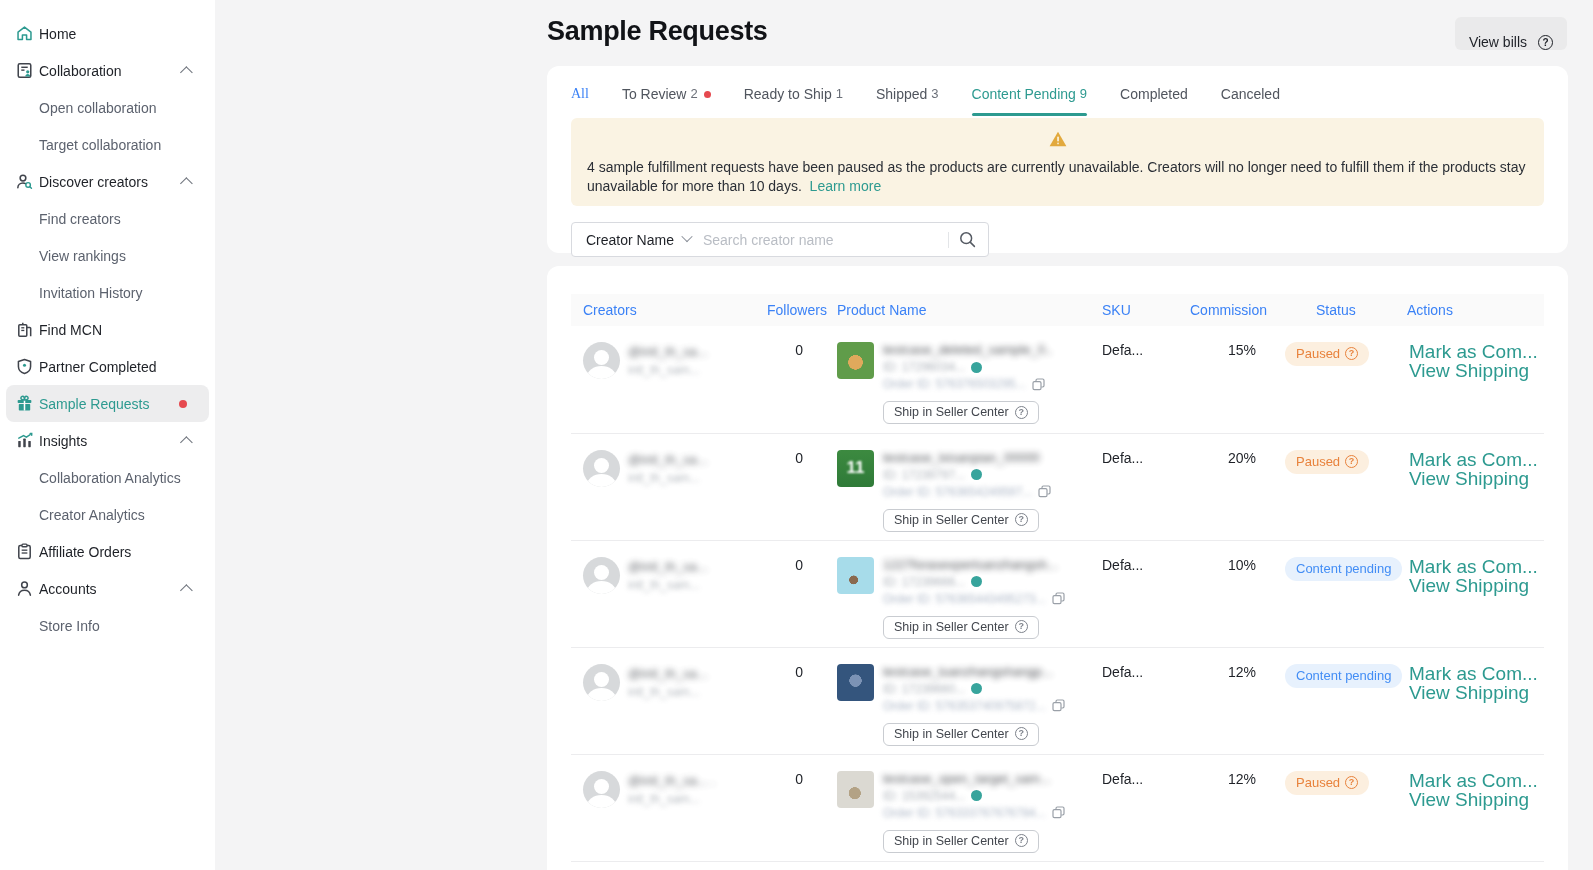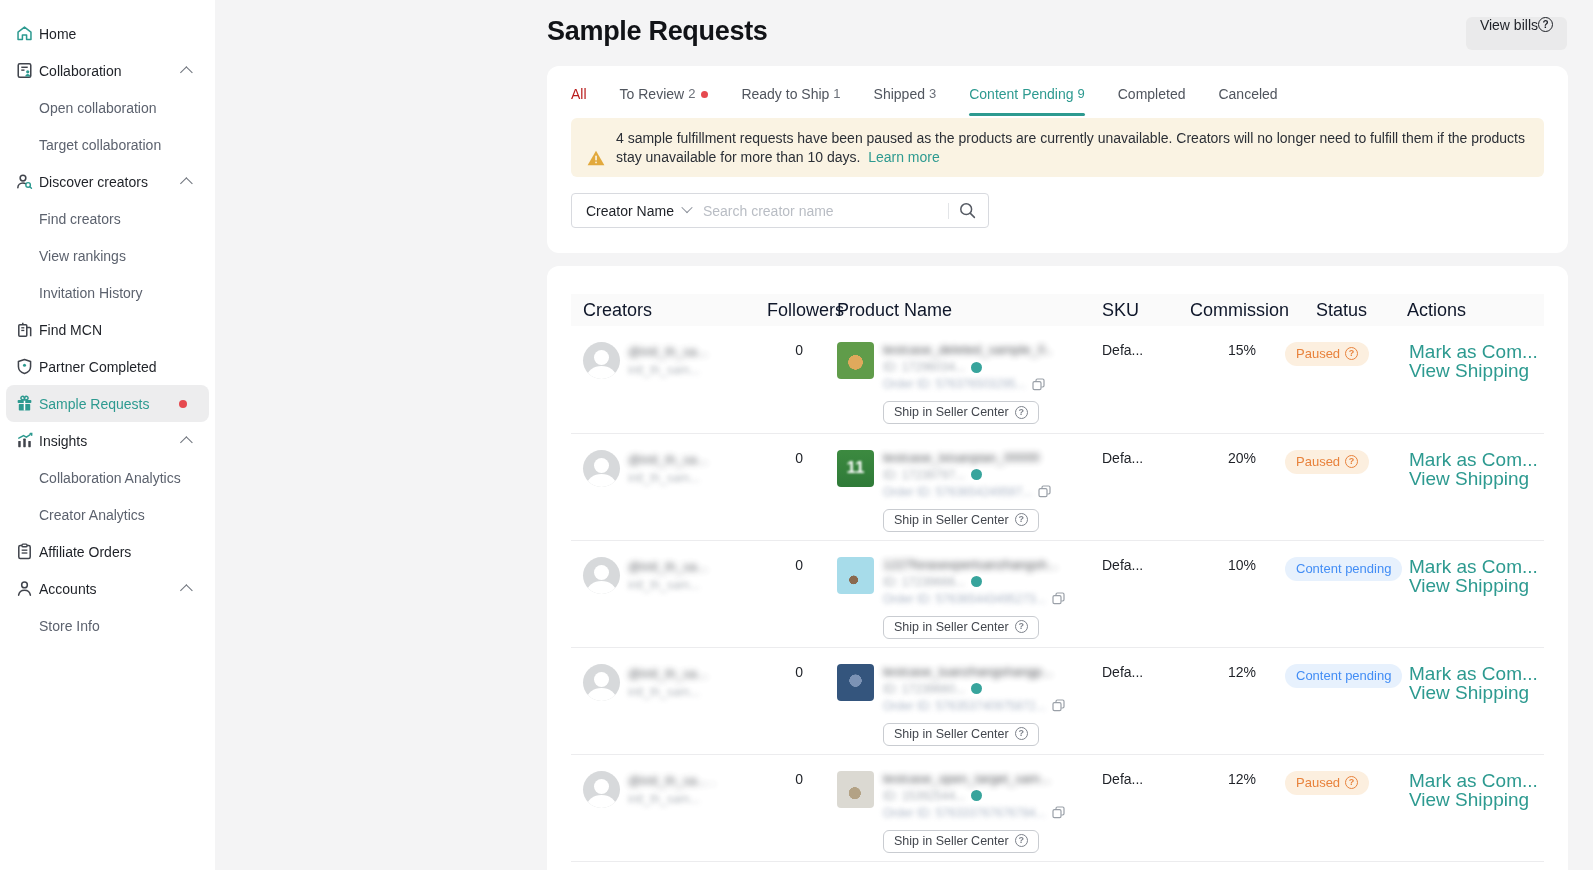--- a/index.html
+++ b/index.html
@@ -27,54 +27,54 @@
   .reddot { position:absolute; right:22px; width:8px; height:8px; border-radius:50%; background:#e6494f; }
   .icn svg { width:19px; height:19px; }
   
   .page-title {
     position:absolute; left:547px; top:16px; font-size:27px; font-weight:800;
     letter-spacing:-0.3px; color:#111317; z-index:1;
   }
   .view-bills {
     position:absolute; right:26px; top:17px; height:33px; padding:0 14px;
     background:#eaeaeb; border:none; border-radius:6px; font-size:14px; color:#1e2127;
-    display:flex; align-items:flex-start; gap:0; cursor:pointer;
+    display:flex; align-items:flex-end; gap:11px; cursor:pointer;
     font-family:inherit;
   }
   .qcircle { width:15px; height:15px; border-radius:50%; border:1.4px solid currentColor; font-size:10px; font-weight:700; display:inline-flex; align-items:center; justify-content:center; line-height:1; }
   
   .card { position:absolute; left:547px; width:1021px; background:#fff; border-radius:12px; }
   .card1 { top:66px; height:187px; }
   .card2 { top:266px; height:640px; padding:28px 24px 0 24px; }
   
   .tabs { display:flex; padding:0 24px; margin-top:20px; gap:33px; }
   .tab { font-size:14px; color:#50555e; display:flex; align-items:center; padding-bottom:14px; position:relative; cursor:pointer; white-space:nowrap; }
   .tab .cnt { font-size:13px; color:#6a6f78; margin-left:4px; position:relative; top:-1px;}
   .tab .tdot { width:7px; height:7px; border-radius:50%; background:#e6494f; margin-left:6px; }
-  .tab.first { color:#b91c1c; }
+  .tab.first { color:#3b82f6;font-family:Liberation Serif, serif; }
   .tab.active { color:#2d9a90; font-weight:500; }
   .tab.active .cnt { color:#2d9a90; }
   .tab.active::after { content:""; position:absolute; left:0; right:0; bottom:0; height:3px; border-radius:2px; background:#2d9a90; }
   
-  .banner { margin:2px 24px 0 24px; background:#faf3e3; border-radius:6px; padding:11px 16px; display:flex; gap:11px; align-items:flex-end; }
+  .banner { margin:2px 24px 0 24px; background:#faf3e3; border-radius:6px; padding:11px 16px; display:flex; gap:11px; align-items:center;flex-direction:column; }
   .warn-tri { flex:0 0 auto; margin-top:2px; }
   .banner-text { font-size:14px; line-height:1.33; color:#2b2f36; }
   .banner-text a { color:#2d9a90; text-decoration:none; cursor:pointer; }
   
   .searchbar { margin:16px 0 0 24px; width:418px; height:35px; border:1px solid #d8dadf; border-radius:4px; display:flex; align-items:center; background:#fff; }
   .filter-sel { display:flex; align-items:center; gap:9px; padding:0 12px 0 14px; font-size:14px; color:#1e2127; cursor:pointer; white-space:nowrap; }
   .dchev { width:8px; height:8px; border-left:1.5px solid #8a8f99; border-top:1.5px solid #8a8f99; transform:rotate(-135deg) translate(1px,1px); margin-top:-4px;}
   .searchbar input { flex:1; border:none; outline:none; font-size:14px; color:#4d7c0f; font-family:inherit; background:transparent; min-width:0;}
   .searchbar input::placeholder { color:#b9bdc4; }
   .search-div { width:1px; height:16px; background:#e3e5e8; margin-right:10px; }
   .search-btn { background:none; border:none; padding:0 12px 0 0; cursor:pointer; display:flex; align-items:center; }
   
   table { border-collapse:collapse; width:973px; table-layout:fixed; }
   col.c1{width:184px} col.c2{width:70px} col.c3{width:265px} col.c4{width:88px} col.c5{width:90px} col.c6{width:127px} col.c7{width:149px}
-  thead th { background:#fafafa; font-size:18px; font-weight:400; color:#0f172a; text-align:left; height:32px; padding:0 0 0 12px; }
+  thead th { background:#fafafa; font-size:14px; font-weight:400; color:#3b82f6; text-align:left; height:32px; padding:0 0 0 12px; }
   th.r, td.r { text-align:right; padding-right:22px; }
   th.cm, td.cm { text-align:right; padding-right:12px; }
   th.st { padding-left:48px; }
   td { vertical-align:top; padding:16px 0 0 12px; font-size:14px; color:#1e2127; }
   tbody tr { border-bottom:1px solid #ececee; }
   tbody tr td { height:107px; }
   .blur1 { filter:blur(3px); opacity:.8; }
   .blur2 { filter:blur(2.5px); opacity:.75; }
   
   .creator { display:flex; gap:8px; }

